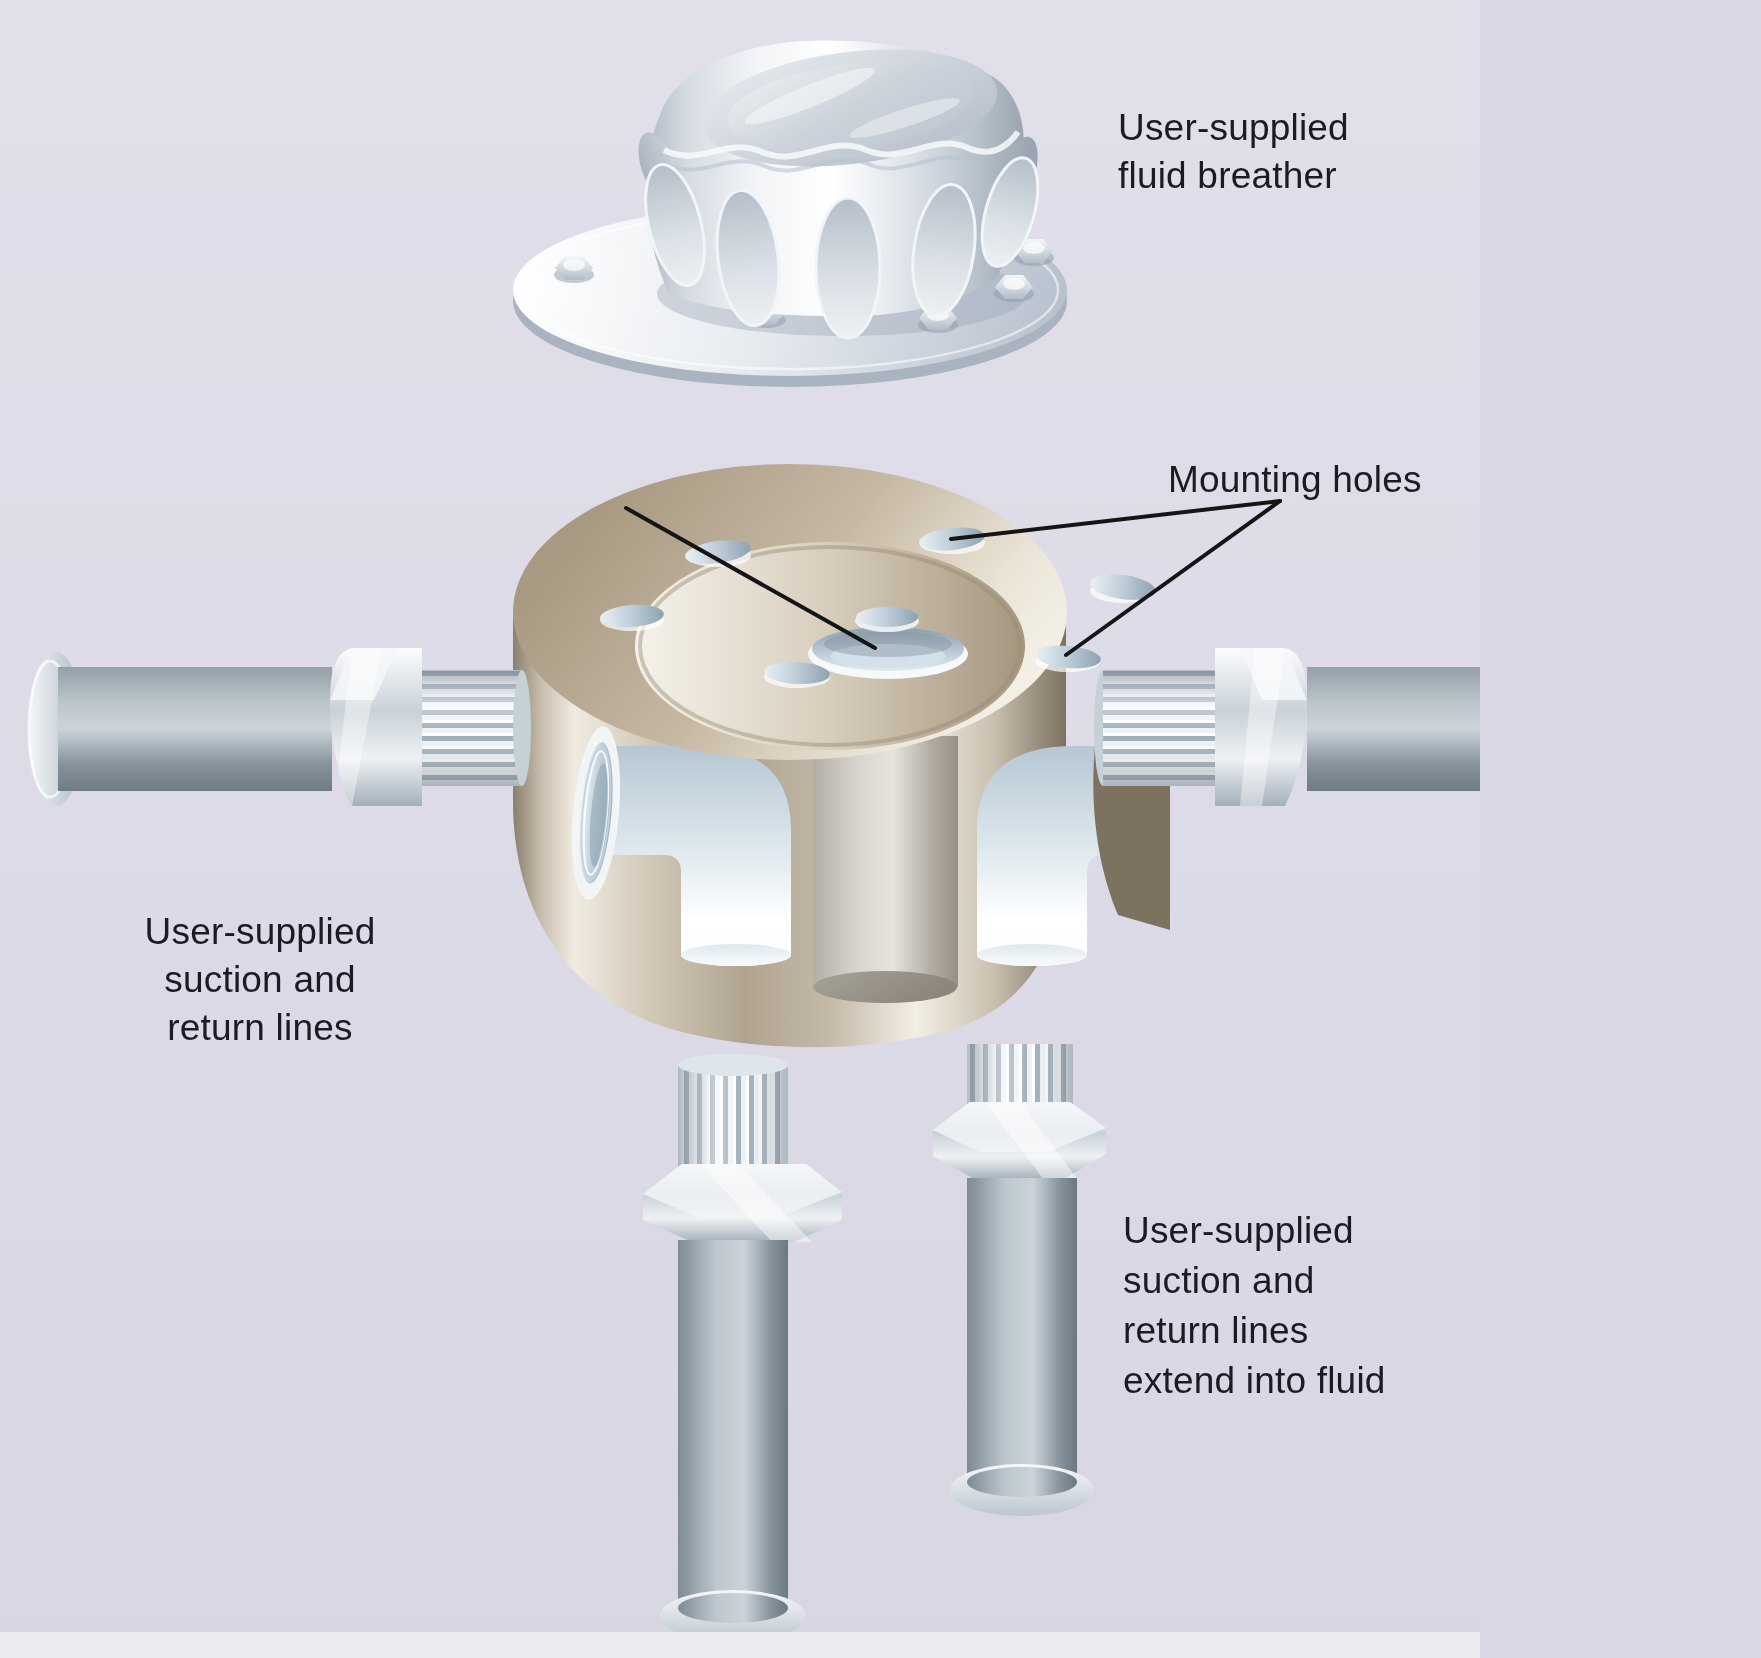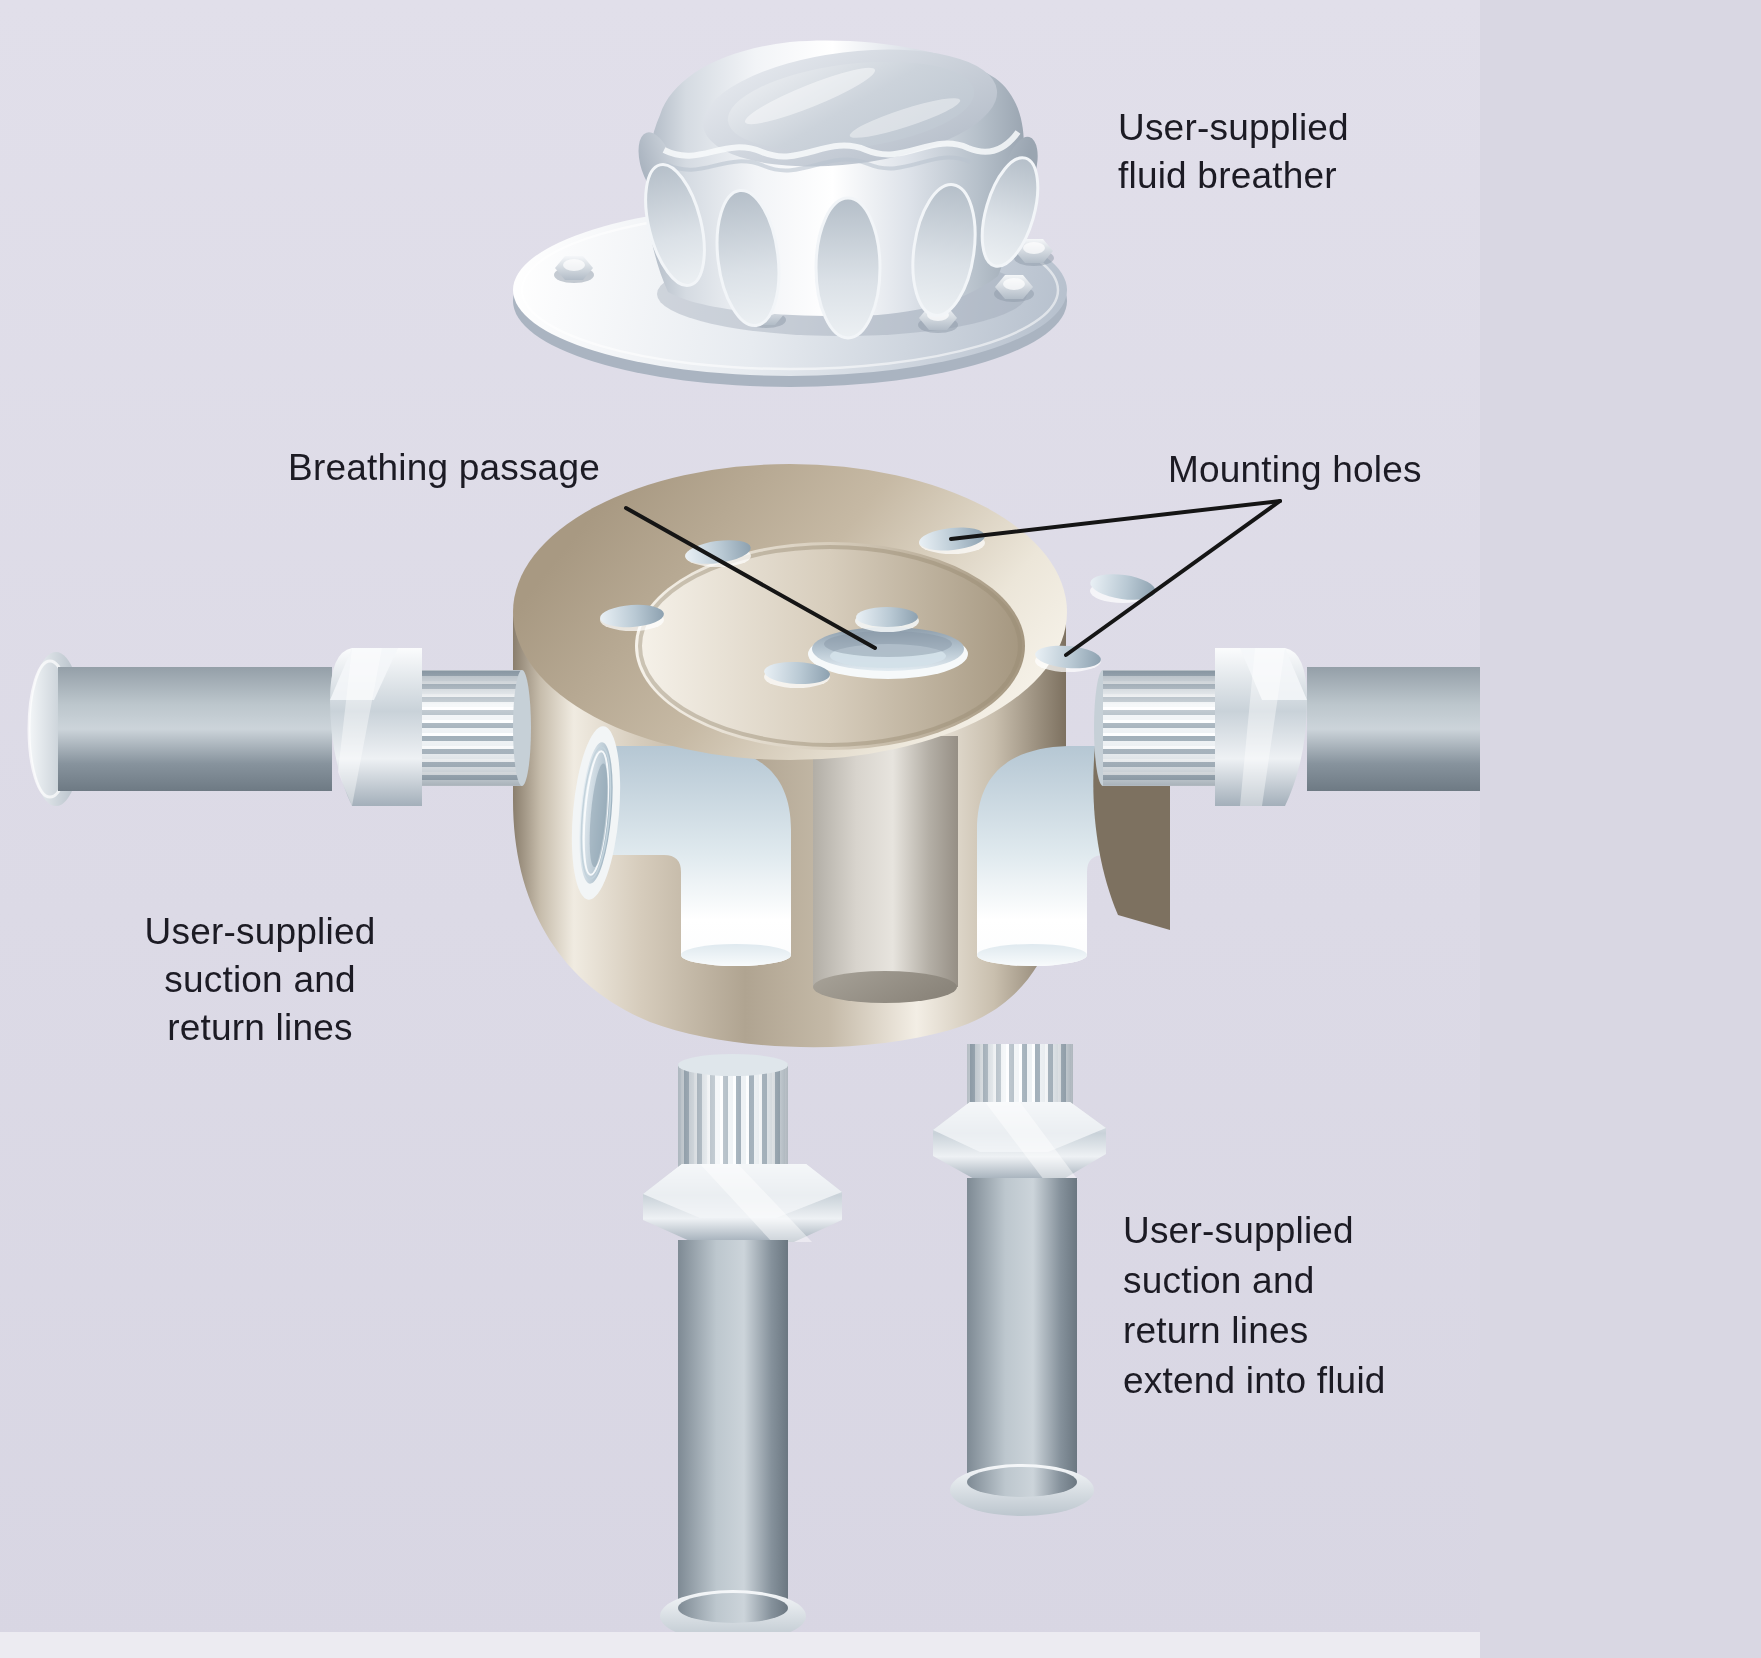--- a/index.html
+++ b/index.html
@@ -336,25 +336,22 @@
     <line x1="1280" y1="501" x2="951" y2="539"></line>
     <line x1="1280" y1="501" x2="1066" y2="655"></line>
   </g>
 </svg>
 
 <div class="label" style="left:1118px; top:104px;">
   <div>User-supplied</div>
   <div>fluid breather</div>
 </div>
 
-<div class="label" style="left:288px; top:444px;">
-  <div>Breathing passage</div>
-</div>
-
-<div class="label" style="left:1168px; top:446px;">
+
+<div class="label" style="left:1168px; top:456px;">
   <div>Mounting holes</div>
 </div>
 
 <div class="label center" style="left:105px; top:908px; width:310px;">
   <div>User-supplied</div>
   <div>suction and</div>
   <div>return lines</div>
 </div>
 
 <div class="label tight" style="left:1123px; top:1206px;">

